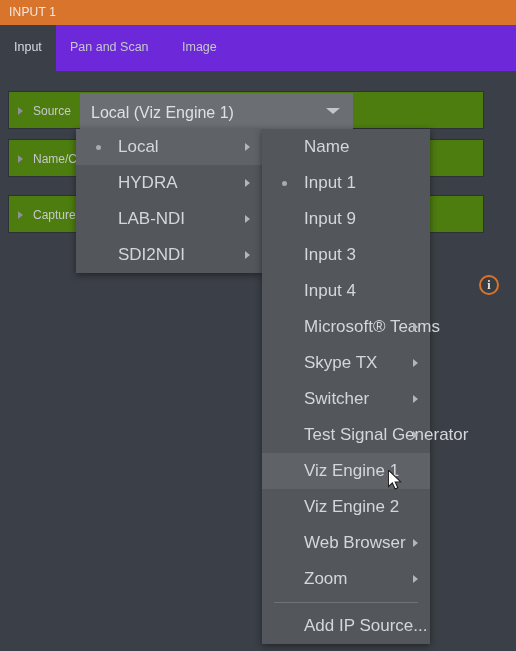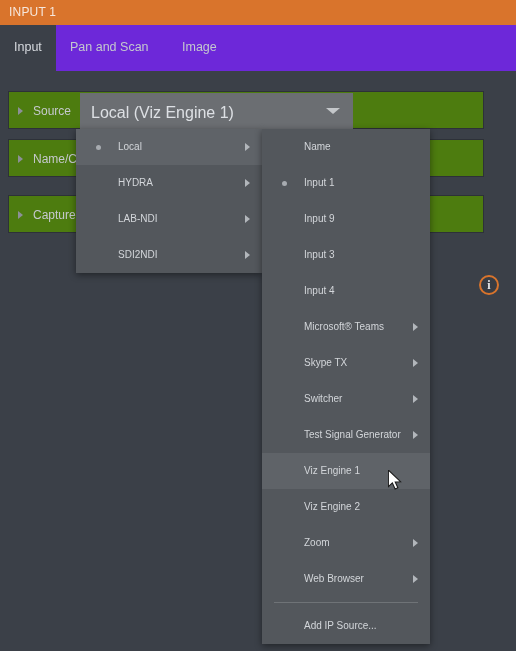--- a/index.html
+++ b/index.html
@@ -151,21 +151,21 @@
     width: 186px;
   }
   #menu-level2 {
     left: 262px; top: 129px;
     width: 168px;
   }
   .menu-item {
     position: relative;
     height: 36px;
     line-height: 36px;
-    font-size: 10px;
+    font-size: 17px;
     color: #d3d6da;
     padding-left: 42px;
     box-sizing: border-box;
     white-space: nowrap;
     cursor: default;
   }
   #menu-level2 .menu-item { height: 36px; line-height: 36px; }
   .menu-item.highlight {
     background: #5f6368;
   }
@@ -249,21 +249,21 @@
     <div class="menu-item"><span class="bullet"></span><span>Input 1</span></div>
     <div class="menu-item"><span>Input 9</span></div>
     <div class="menu-item"><span>Input 3</span></div>
     <div class="menu-item"><span>Input 4</span></div>
     <div class="menu-item"><span>Microsoft® Teams</span><span class="submenu-arrow"></span></div>
     <div class="menu-item"><span>Skype TX</span><span class="submenu-arrow"></span></div>
     <div class="menu-item"><span>Switcher</span><span class="submenu-arrow"></span></div>
     <div class="menu-item"><span>Test Signal Generator</span><span class="submenu-arrow"></span></div>
     <div class="menu-item highlight"><span>Viz Engine 1</span></div>
     <div class="menu-item"><span>Viz Engine 2</span></div>
+    <div class="menu-item"><span>Web Browser</span><span class="submenu-arrow"></span></div>
     <div class="menu-item"><span>Zoom</span><span class="submenu-arrow"></span></div>
-    <div class="menu-item"><span>Web Browser</span><span class="submenu-arrow"></span></div>
     <div class="menu-sep"></div>
     <div class="menu-item"><span>Add IP Source...</span></div>
   </div>
 
 <svg id="cursor" viewBox="0 0 12 19">
   <polygon points="0,0 0,15 3.6,11.6 6.1,17.2 8.6,16.1 6.2,10.8 11,10.6" fill="#ffffff" stroke="#1b1b1b" stroke-width="1"></polygon>
 </svg>
 
 </body></html>

